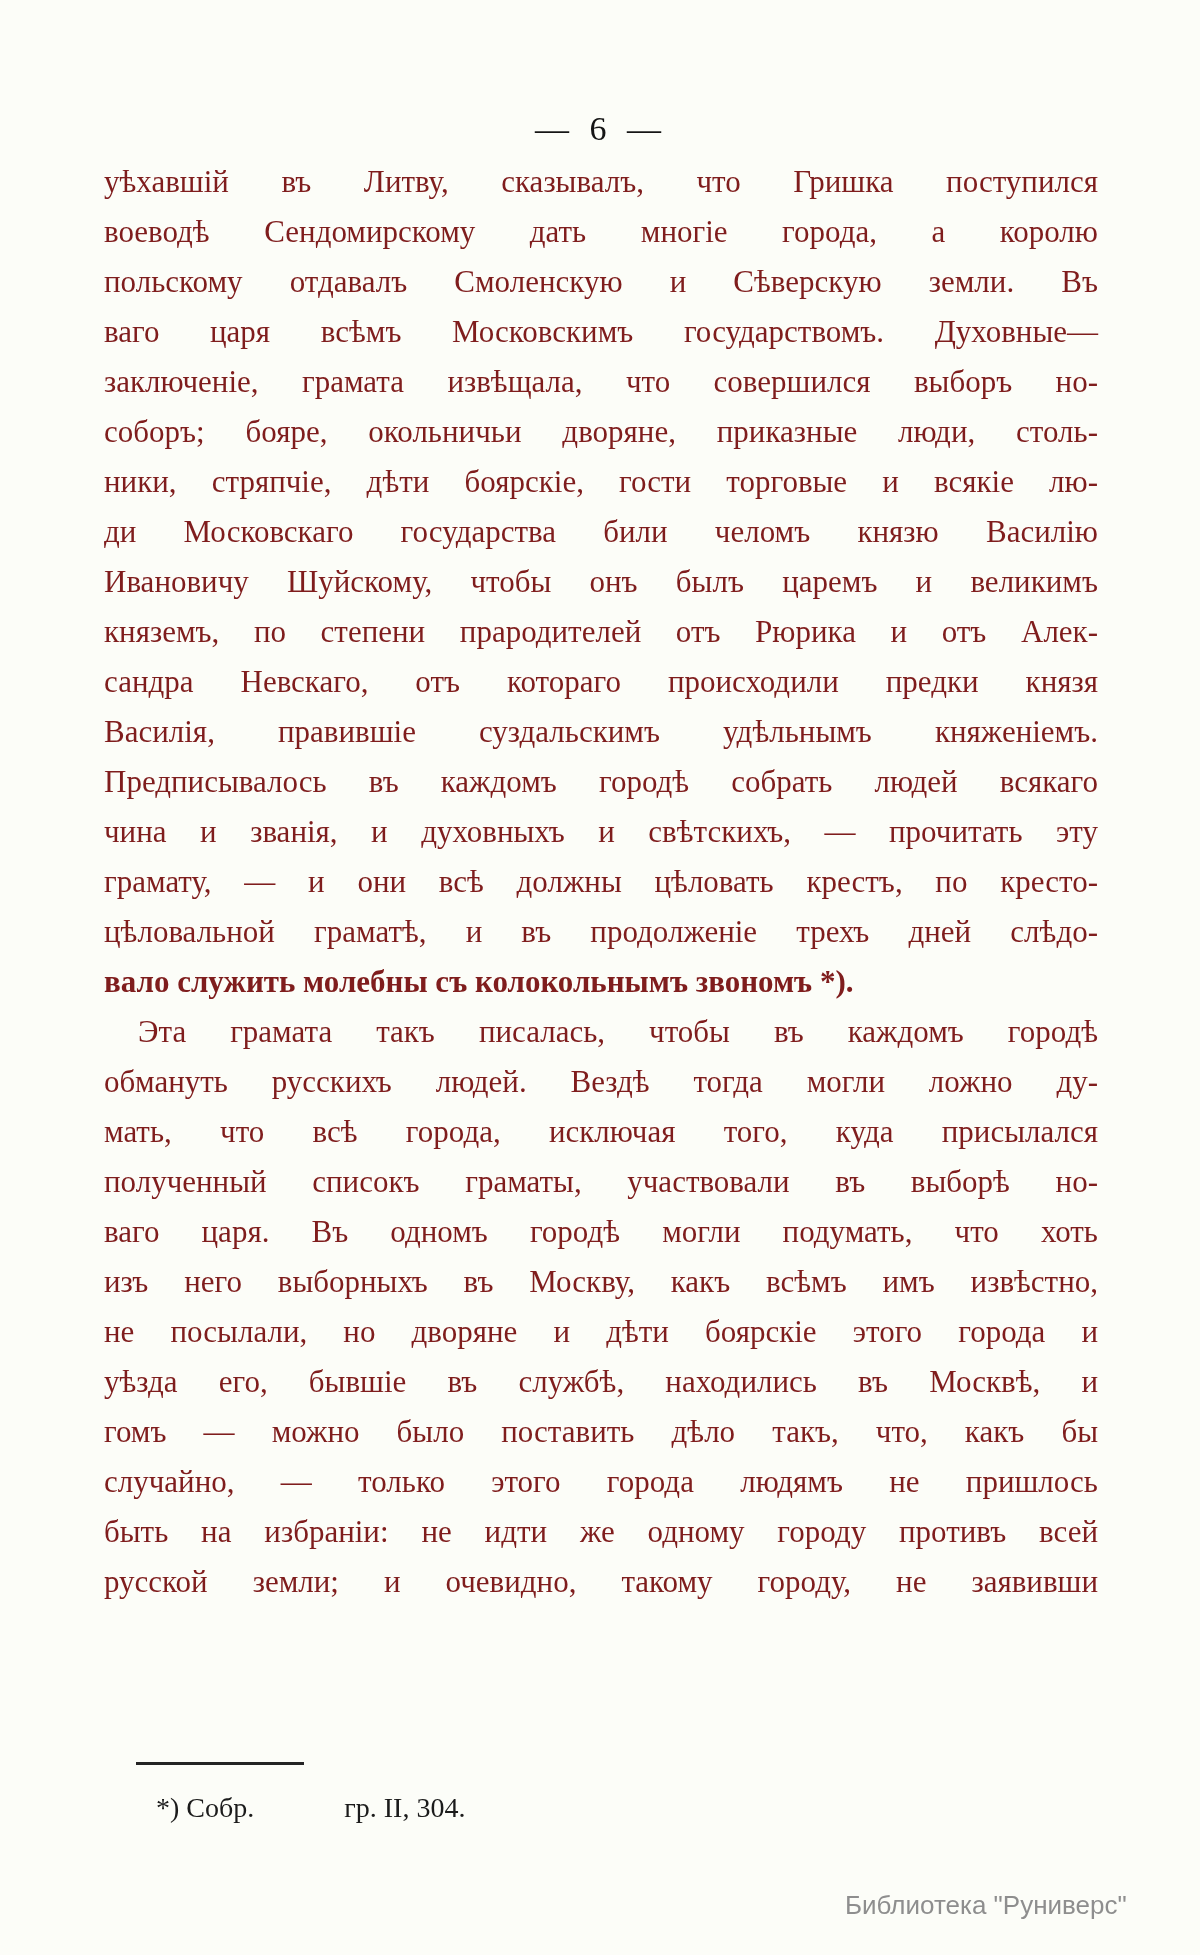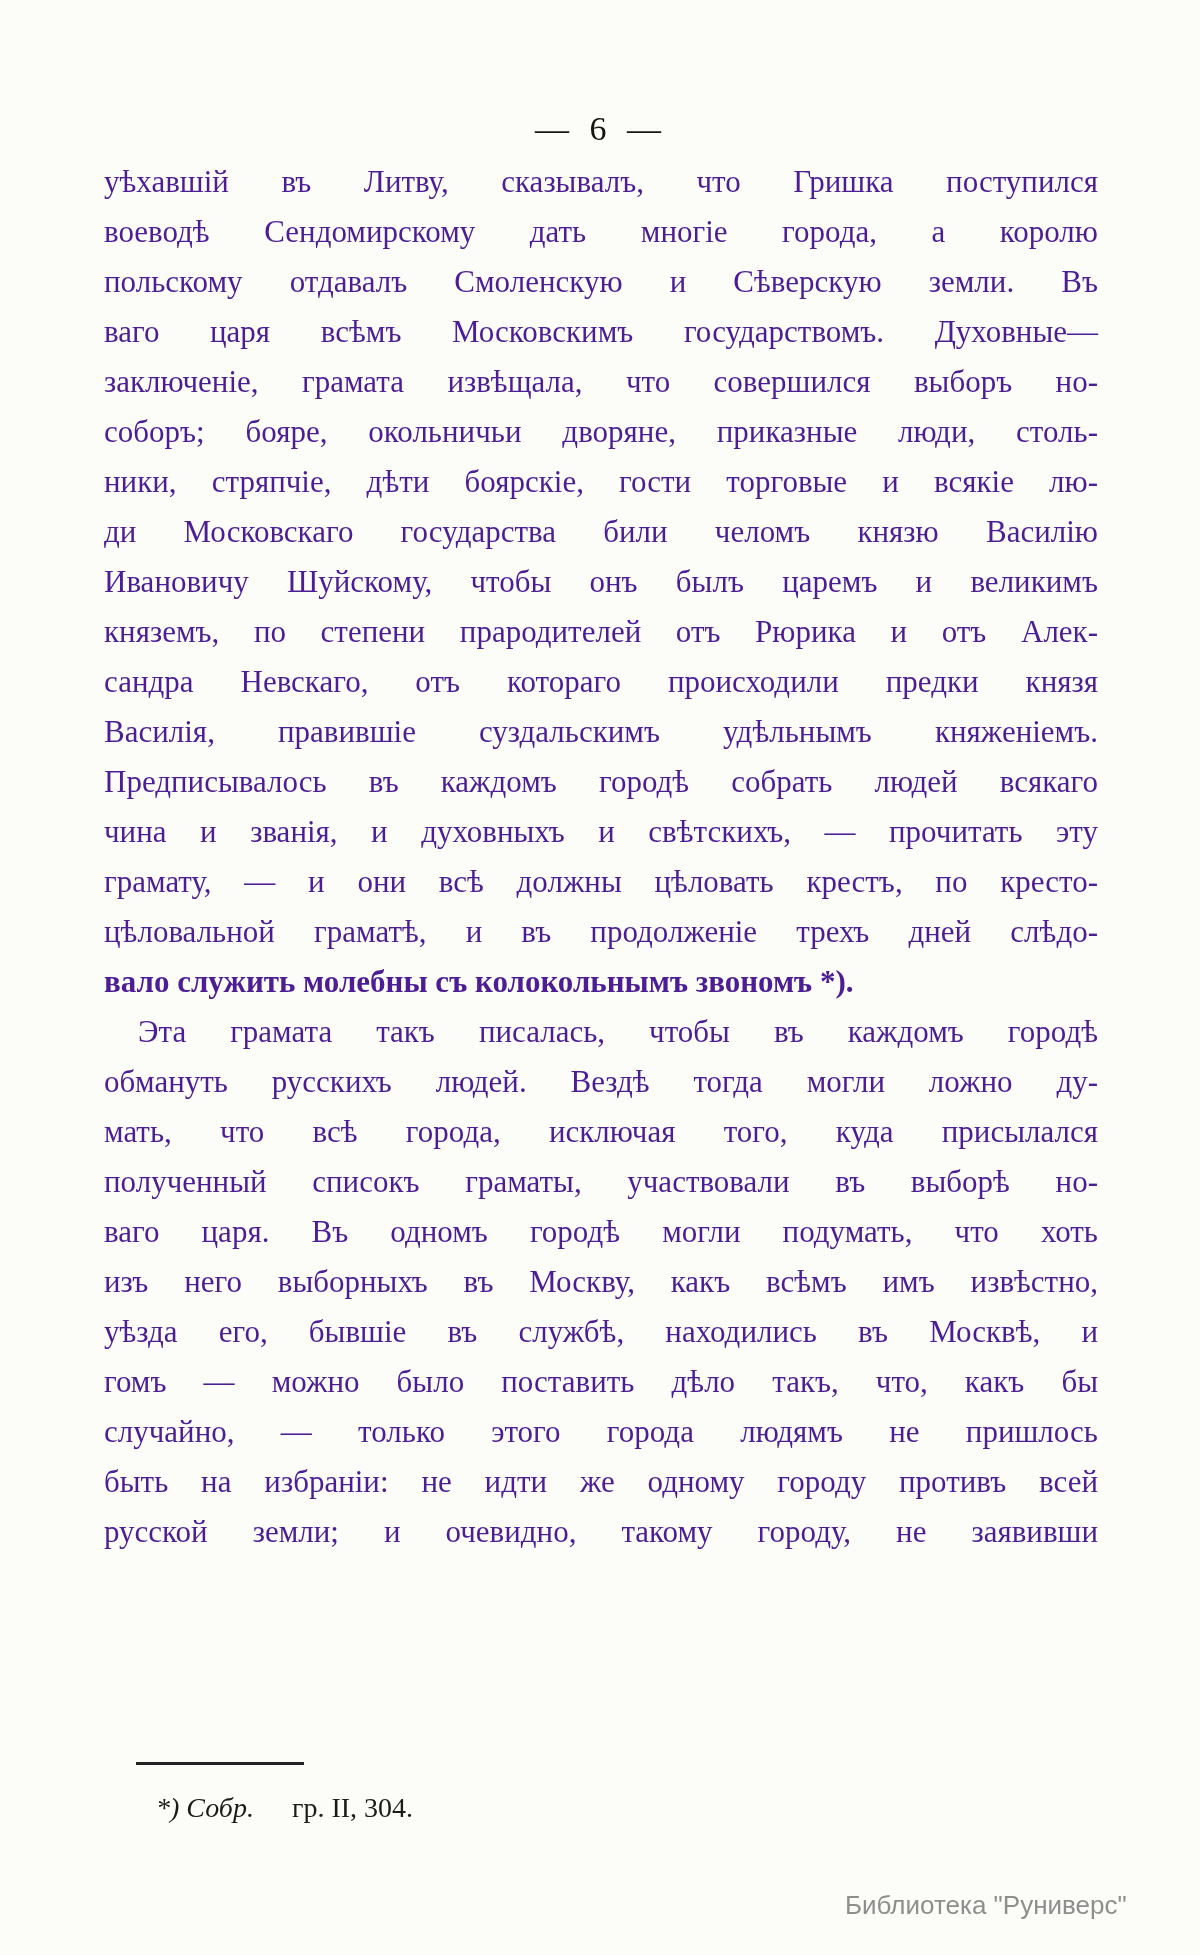--- a/index.html
+++ b/index.html
@@ -33,21 +33,21 @@
     width: 994px;
   }
   .line {
     height: 50px;
     line-height: 50px;
     font-size: 31px;
     text-align: justify;
     text-align-last: justify;
     -moz-text-align-last: justify;
     white-space: nowrap;
-    color: #4c1d95;
+    color: #7f1d1d;
   }
   .line.p-end {
     text-align-last: left;
     font-weight: bold;
     -moz-text-align-last: left;
   }
   .line.indent {
     text-indent: 34px;
   }
   .fn-rule {
@@ -60,22 +60,21 @@
   }
   .footnote {
     position: absolute;
     left: 156px;
     top: 1792px;
     font-size: 28px;
     color: #1b1b1b;
   }
   .footnote .fn-label {
     display: inline-block;
-    margin-right: 38px;
-    font-style: italic;
+    margin-right: 90px;
   }
   .watermark {
     position: absolute;
     left: 845px;
     top: 1890px;
     font-family: "Liberation Sans", sans-serif;
     font-size: 26px;
     color: #8e8e8e;
   }
 </style>
@@ -103,20 +102,21 @@
     <div class="line">чина и званія, и духовныхъ и свѣтскихъ, — прочитать эту</div>
     <div class="line">грамату, — и они всѣ должны цѣловать крестъ, по кресто-</div>
     <div class="line">цѣловальной граматѣ, и въ продолженіе трехъ дней слѣдо-</div>
     <div class="line p-end">вало служить молебны съ колокольнымъ звономъ *).</div>
     <div class="line indent">Эта грамата такъ писалась, чтобы въ каждомъ городѣ</div>
     <div class="line">обмануть русскихъ людей. Вездѣ тогда могли ложно ду-</div>
     <div class="line">мать, что всѣ города, исключая того, куда присылался</div>
     <div class="line">полученный списокъ граматы, участвовали въ выборѣ но-</div>
     <div class="line">ваго царя. Въ одномъ городѣ могли подумать, что хоть</div>
     <div class="line">изъ него выборныхъ въ Москву, какъ всѣмъ имъ извѣстно,</div>
+    <div class="line">не посылали, но дворяне и дѣти боярскіе этого города и</div>
     <div class="line">уѣзда его, бывшіе въ службѣ, находились въ Москвѣ, и</div>
     <div class="line">гомъ — можно было поставить дѣло такъ, что, какъ бы</div>
     <div class="line">случайно, — только этого города людямъ не пришлось</div>
     <div class="line">быть на избраніи: не идти же одному городу противъ всей</div>
     <div class="line">русской земли; и очевидно, такому городу, не заявивши</div>
   </div>
 
   <div class="fn-rule"></div>
 
   <div class="footnote">

